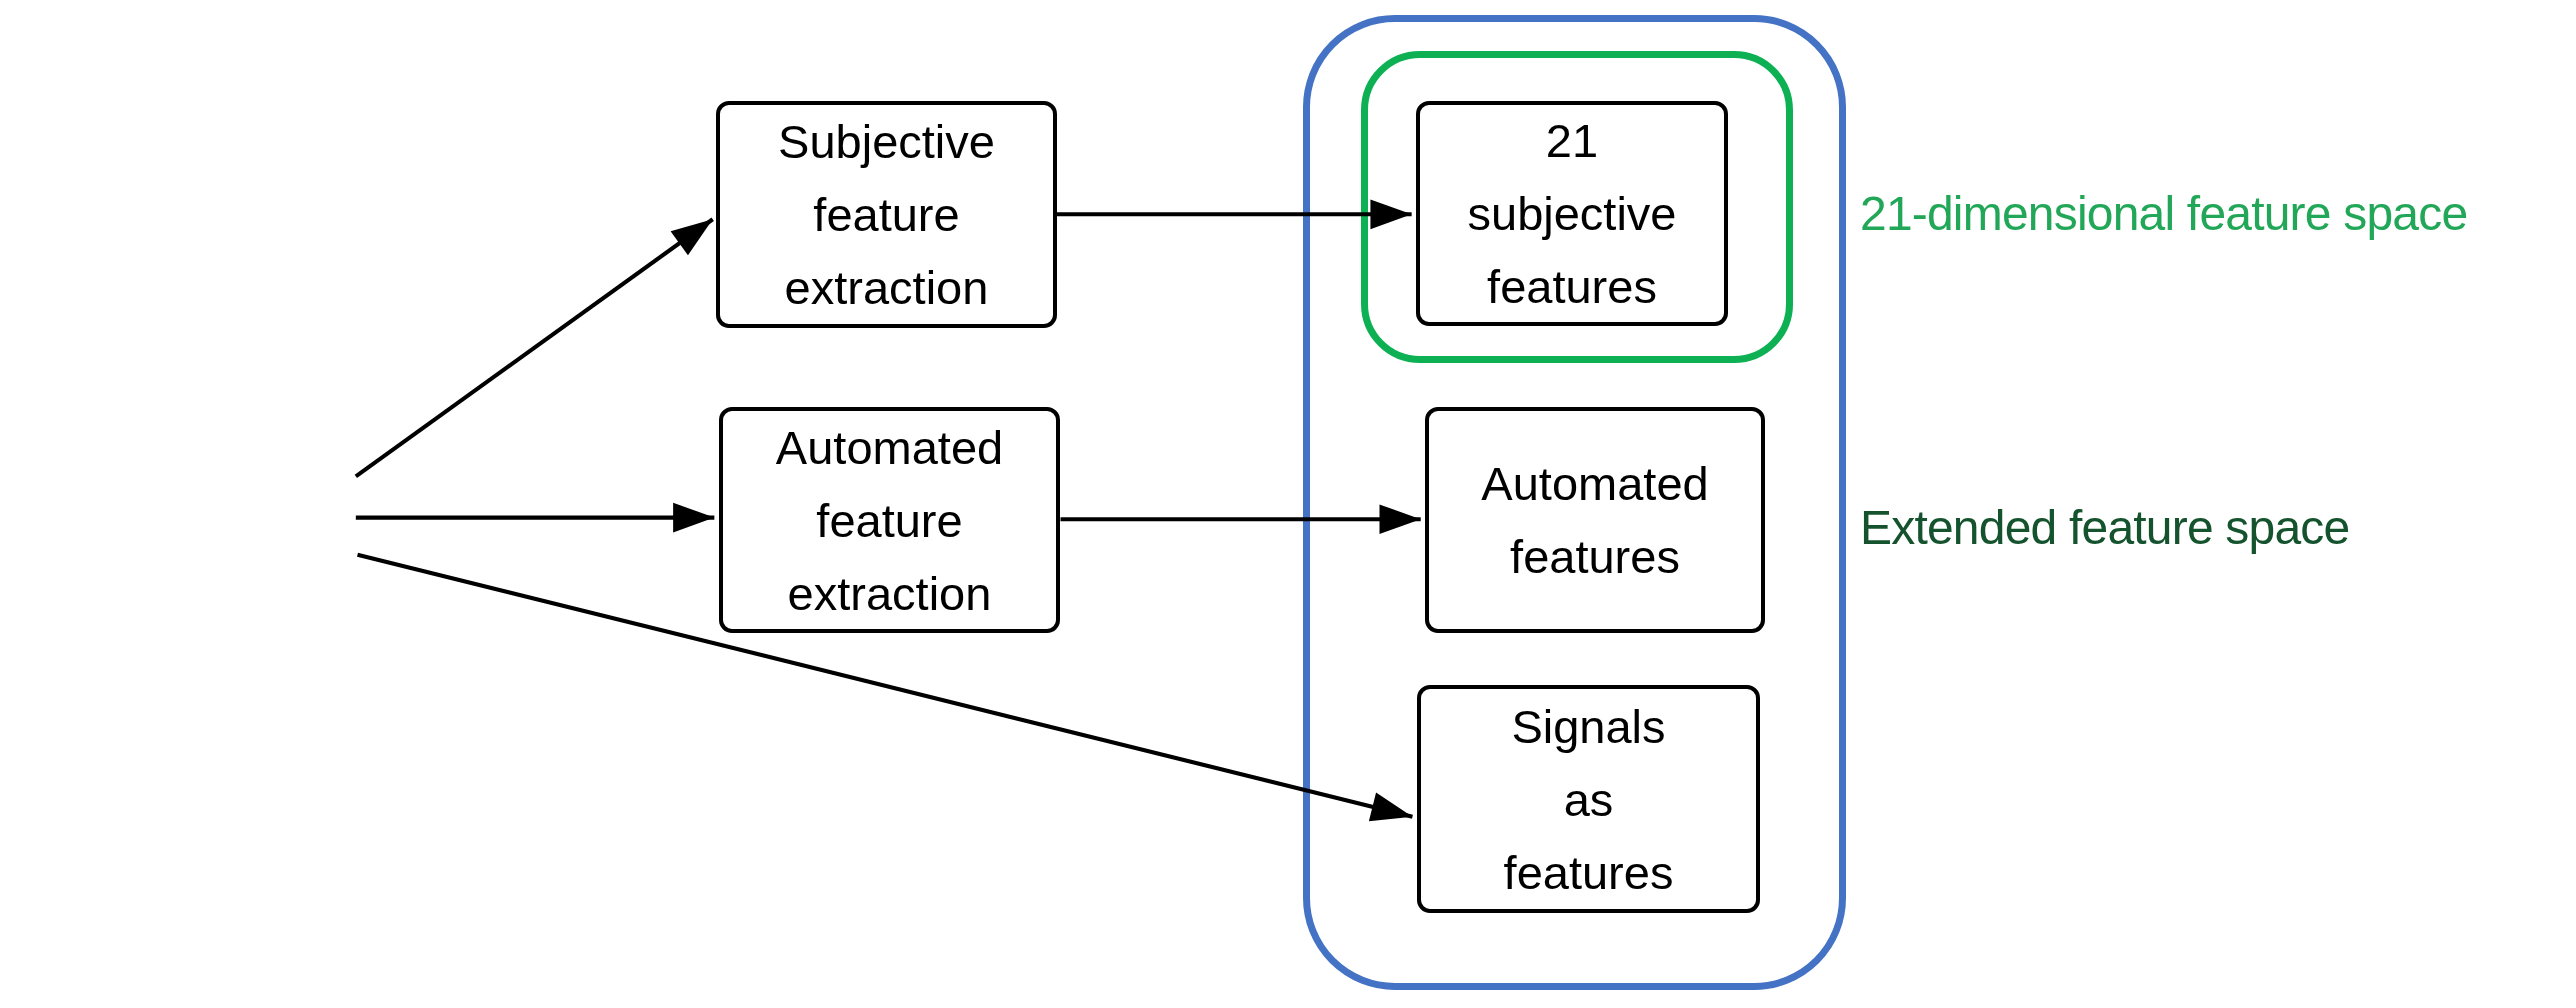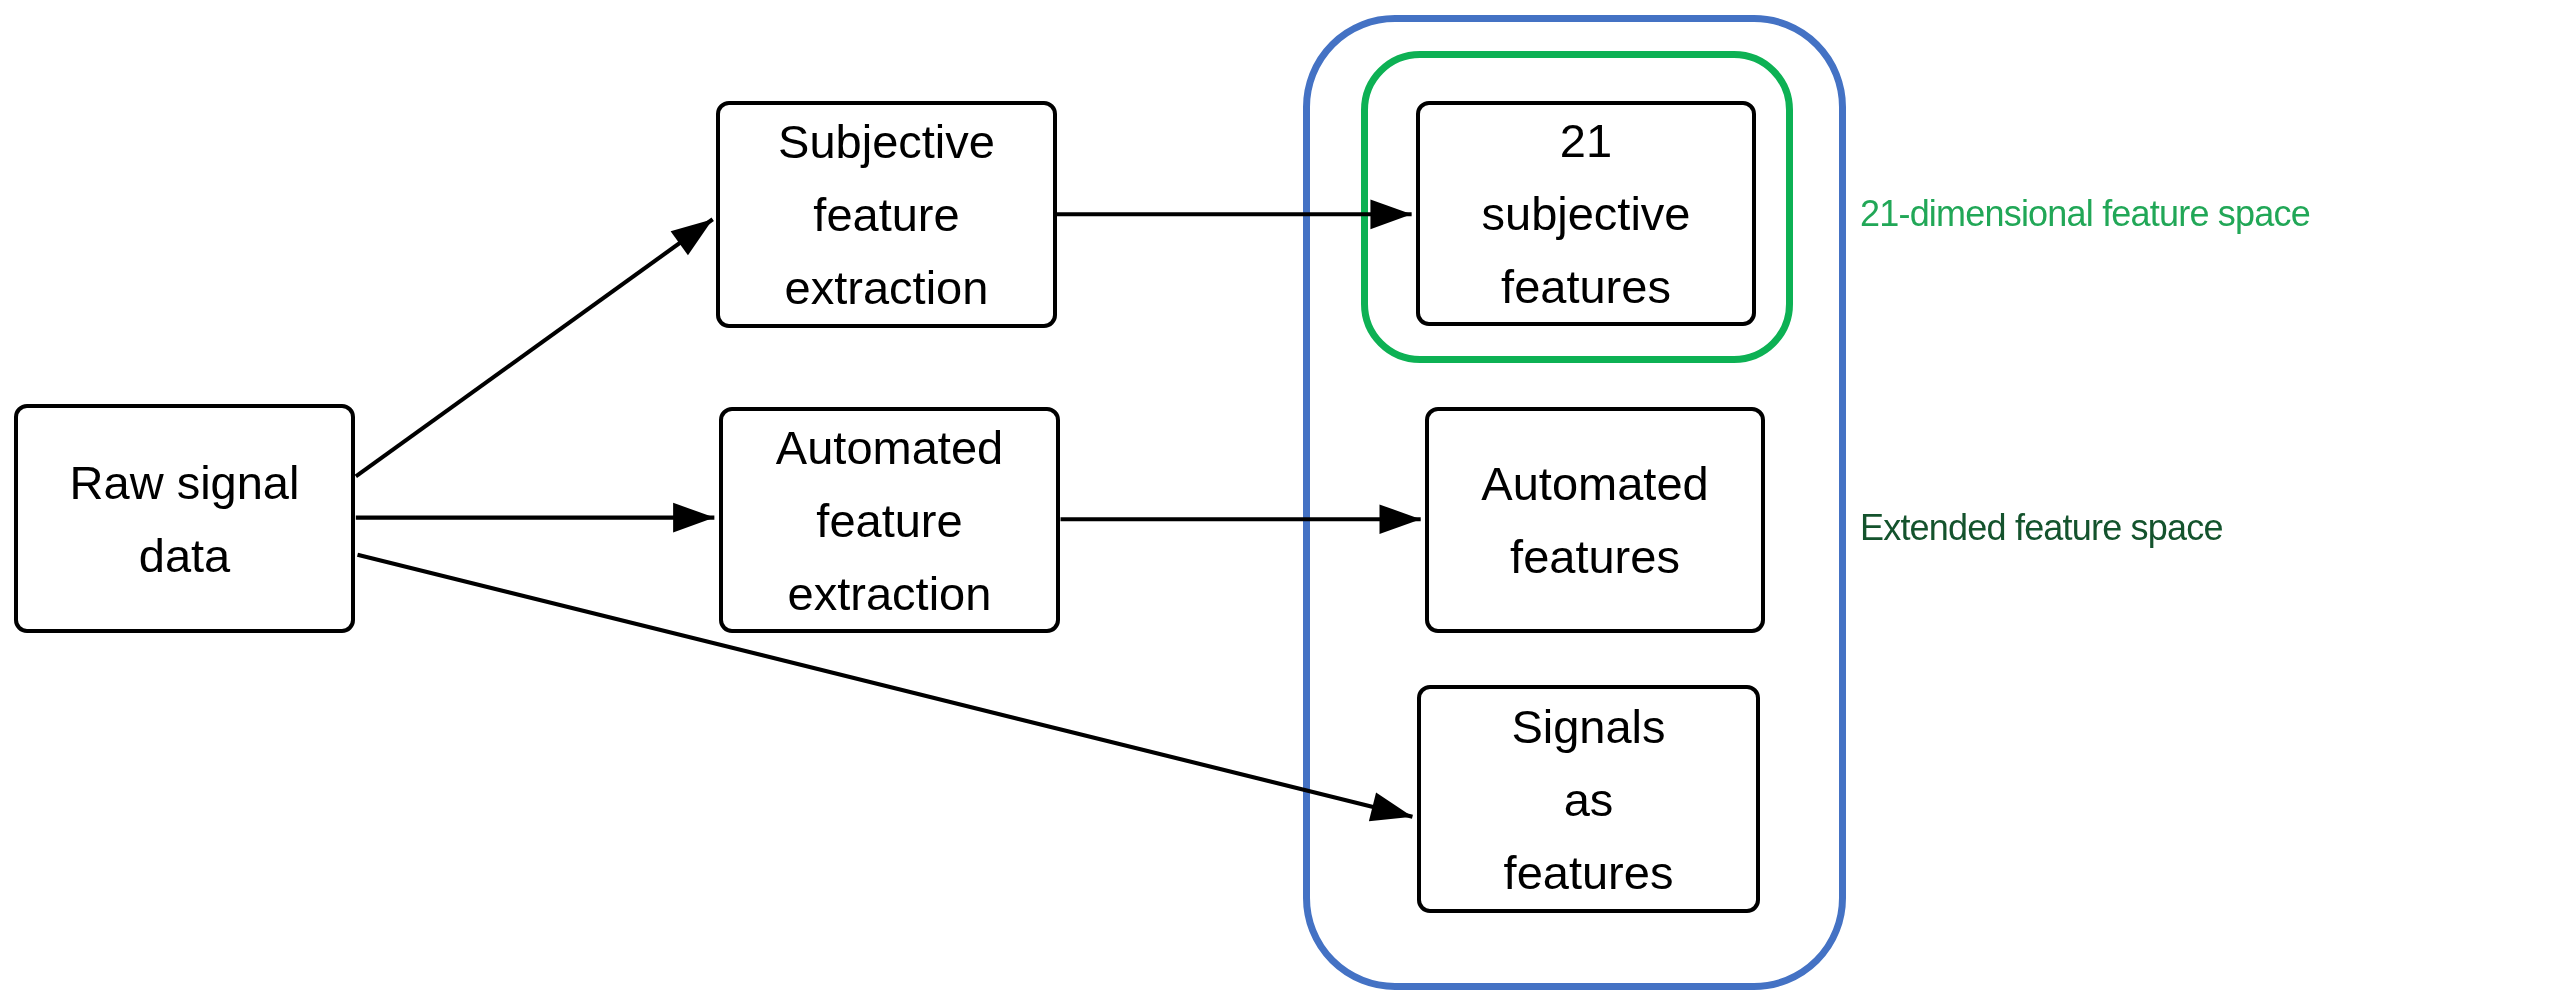--- a/index.html
+++ b/index.html
@@ -28,21 +28,21 @@
     text-align: center;
     white-space: pre-line;
     font-size: 47px;
     line-height: 73px;
     color: #000000;
     z-index: 3;
   }
   #node-raw        { left: 14px;   top: 404px; width: 341px; height: 229px; }
   #node-subj-ext   { left: 716px;  top: 101px; width: 341px; height: 227px; }
   #node-auto-ext   { left: 719px;  top: 407px; width: 341px; height: 226px; }
-  #node-subj-feat  { left: 1416px; top: 101px; width: 340px; height: 225px; }
+  #node-subj-feat  { left: 1416px; top: 101px; width: 312px; height: 225px; }
   #node-auto-feat  { left: 1425px; top: 407px; width: 340px; height: 226px; }
   #node-signals    { left: 1417px; top: 685px; width: 343px; height: 228px; }
 
   
   .outline {
     position: absolute;
     box-sizing: border-box;
     background: transparent;
     z-index: 1;
   }
@@ -64,21 +64,21 @@
     z-index: 2;
   }
   #arrows line {
     stroke: #000000;
     stroke-width: 5;
   }
 
   
   .side-label {
     position: absolute;
-    font-size: 36px;
+    font-size: 48px;
     line-height: 74px;
     white-space: nowrap;
     letter-spacing: -0.8px;
     z-index: 4;
   }
   #label-green { left: 1860px; top: 177px; color: #21a757; }
   #label-blue  { left: 1860px; top: 491px; color: #14532d; }
 </style>
 </head>
 <body>
@@ -94,22 +94,20 @@
         <path d="M2,3 L52,21 L2,39 Z" fill="#000000"></path>
       </marker>
     </defs>
     <line x1="431" y1="578" x2="864" y2="266" marker-end="url(#arrowhead)"></line>
     <line x1="431" y1="628" x2="866" y2="628" marker-end="url(#arrowhead)"></line>
     <line x1="433" y1="673" x2="1713" y2="991" marker-end="url(#arrowhead)"></line>
     <line x1="1281" y1="260" x2="1712" y2="260" marker-end="url(#arrowhead)"></line>
     <line x1="1286" y1="630" x2="1723" y2="630" marker-end="url(#arrowhead)"></line>
   </svg>
 
-  <div class="node" id="node-raw">Raw signal
-data</div>
 
   <div class="node" id="node-subj-ext">Subjective
 feature
 extraction</div>
 
   <div class="node" id="node-auto-ext">Automated
 feature
 extraction</div>
 
   <div class="node" id="node-subj-feat">21

